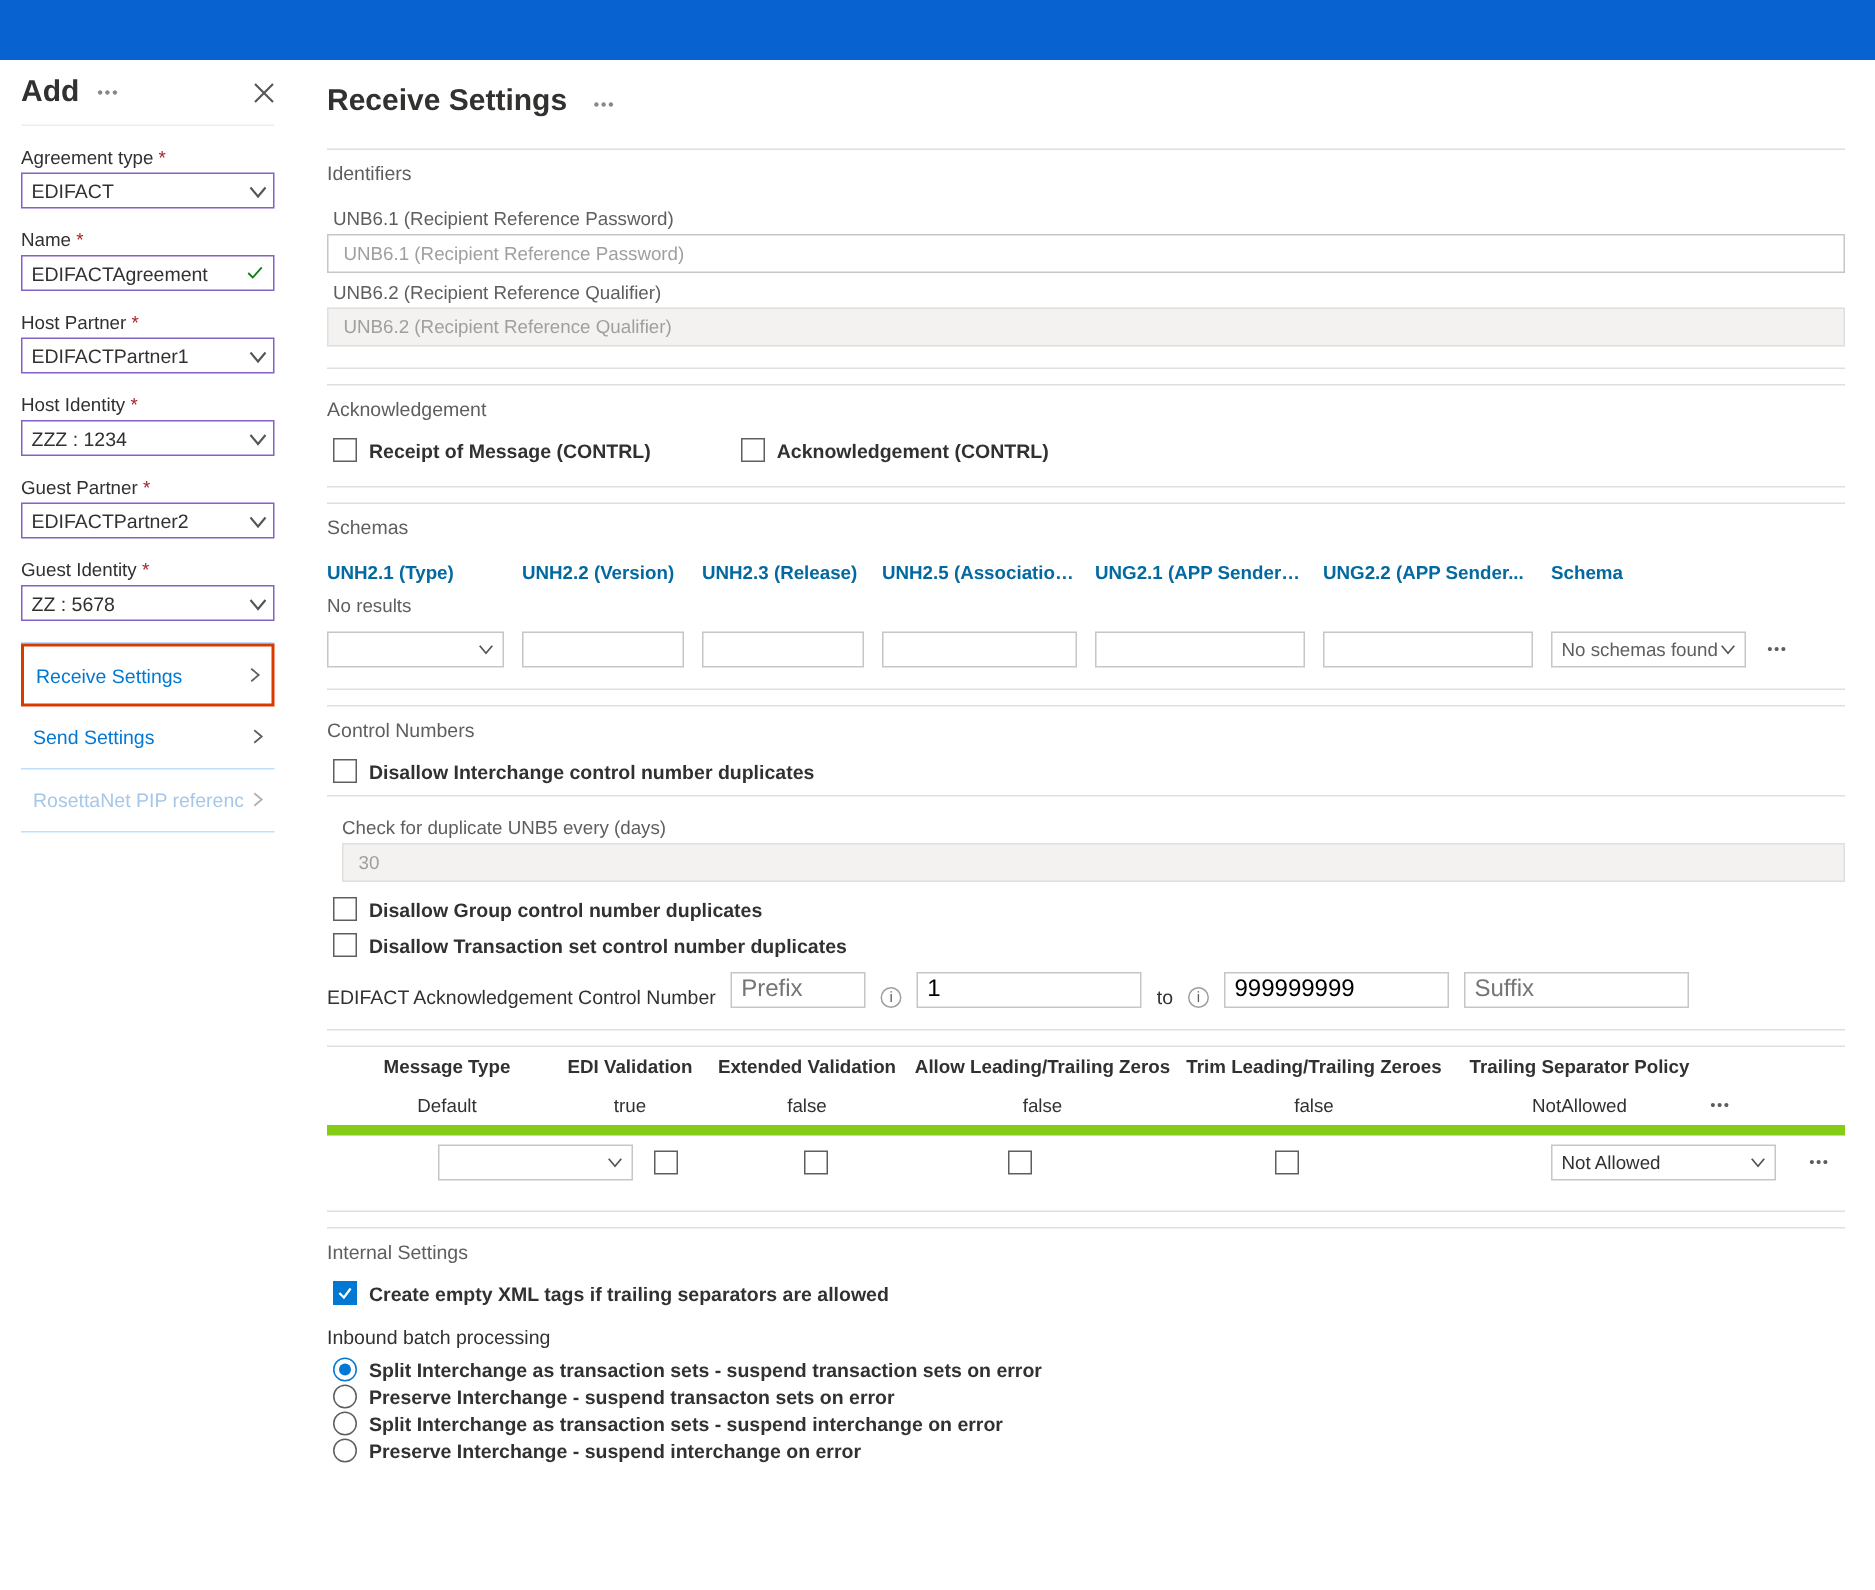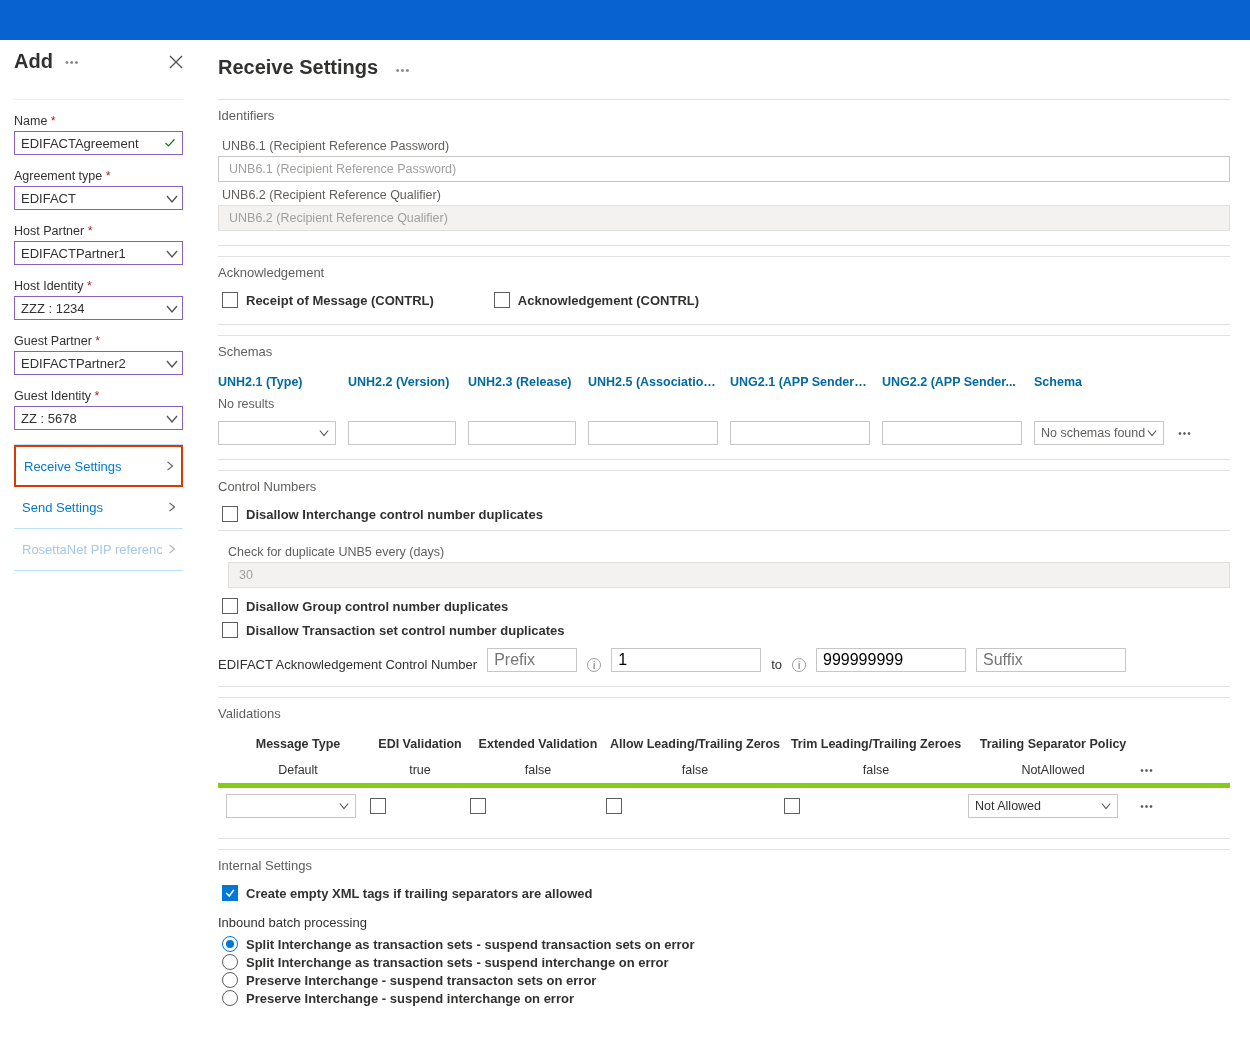--- a/index.html
+++ b/index.html
@@ -2,21 +2,21 @@
 <html><head>
 <meta charset="utf-8">
 <style>
   * { box-sizing: border-box; }
   html, body { margin: 0; padding: 0; font-family: "Segoe UI", Arial, sans-serif; font-size: 13px; color: #323130; background: #fff; }
   .topbar { height: 40px; background: #0862d0; }
   .app { display: flex; }
 
   
   .left { width: 198px; border-right: 1px solid #ffffff; padding: 10px 14px 0 14px; }
-  .left-head { display: flex; align-items: center; gap: 8px; border-bottom: 1px solid #ededed; padding-bottom: 26px; margin-bottom: 14px; }
+  .left-head { display: flex; align-items: center; gap: 8px; border-bottom: 1px solid #ededed; padding-bottom: 10px; margin-bottom: 14px; }
   .left-head h1 { font-size: 20px; font-weight: 600; margin: 0; flex: 0 0 auto; }
   .dots { color: #888; font-size: 11px; letter-spacing: 1px; padding: 0 4px; cursor: pointer; flex: 1; }
   .close { width: 14px; height: 14px; color: #555; cursor: pointer; flex-shrink: 0; }
   .close svg { width: 14px; height: 14px; display:block;}
 
   .fld { margin-bottom: 14px; }
   .lbl { font-size: 12.5px; margin-bottom: 3px; }
   .req::after { content: " *"; color: #a4262c; }
   .selbox { display: flex; align-items: center; height: 24px; border: 1px solid #8661c5; padding: 0 6px; position: relative; }
   .selbox.ok { border-color: #8661c5; }
@@ -79,21 +79,21 @@
   .sub-block { border:1px solid #e1dfdd; border-left:none; border-right:none; border-bottom:none; padding:8px 0 0 10px; margin:8px 0 10px 0;}
   .ack-range { display:flex; align-items:flex-end; gap:10px; font-size:13px; margin-top:10px; flex-wrap:wrap;}
   .ack-range .info { width:14px; height:14px; border:1px solid #a19f9d; border-radius:50%; display:inline-flex; align-items:center; justify-content:center; font-size:10px; color:#605e5c;}
   .ack-range input{ font-size:16px; }
 
   
   .val-head { display:flex; font-size:12.5px; font-weight:600; padding:6px 8px;}
   .vh{overflow:hidden;text-overflow:ellipsis;white-space:nowrap;text-align:center;}
   .vw1{width:144px}.vw2{width:100px}.vw3{width:136px}.vw4{width:178px}.vw5{width:184px}.vw6{width:170px}
   .val-row { display:flex; font-size:12.5px; padding:6px 8px; align-items:center;}
-  .val-row2 { display:flex; padding:6px 8px; align-items:center; border-top:5px solid #84cc16;}
+  .val-row2 { display:flex; padding:6px 8px; align-items:center; border-top:7px solid #84cc16;justify-content:flex-end;}
   .val-row2 .cell{ display:flex; align-items:center;}
   .ddw { height:24px; width:130px; border:1px solid #c8c6c4; display:flex; align-items:center; justify-content:space-between; padding:0 6px; font-size:12.5px;}
   .ddw.big{width:150px;}
 
   
   .isect .sublbl2{ font-size:13px; color:#323130; margin:14px 0 6px 0;}
   .ml{ margin-left:4px;}
 </style>
 </head>
 <body>
@@ -107,38 +107,38 @@
       <h1>Add</h1>
       <span class="dots">•••</span>
       <span class="close">
         <svg viewBox="0 0 14 14">
             <path d="M1 1 L13 13 M13 1 L1 13" stroke="#555" stroke-width="1.4"></path>
           </svg>
       </span>
     </div>
 
     <div class="fld">
+      <div class="lbl req">Agreement type</div>
+      <div class="selbox">
+        <span class="val">EDIFACT</span>
+        <span class="caret">
+            <svg viewBox="0 0 12 12">
+              <path d="M1 3 L6 9 L11 3" fill="none" stroke="#555" stroke-width="1.4"></path>
+            </svg>
+          </span>
+      </div>
+    </div>
+
+    <div class="fld">
       <div class="lbl req">Name</div>
       <div class="selbox ok">
         <span class="val">EDIFACTAgreement</span>
         <span class="check">
             <svg viewBox="0 0 16 16">
               <path d="M2 8 L6 12 L14 3" fill="none" stroke="#107c10" stroke-width="1.6"></path>
-            </svg>
-          </span>
-      </div>
-    </div>
-
-    <div class="fld">
-      <div class="lbl req">Agreement type</div>
-      <div class="selbox">
-        <span class="val">EDIFACT</span>
-        <span class="caret">
-            <svg viewBox="0 0 12 12">
-              <path d="M1 3 L6 9 L11 3" fill="none" stroke="#555" stroke-width="1.4"></path>
             </svg>
           </span>
       </div>
     </div>
 
     <div class="fld">
       <div class="lbl req">Host Partner</div>
       <div class="selbox">
         <span class="val">EDIFACTPartner1</span>
         <span class="caret">
@@ -299,21 +299,20 @@
         <input class="small-txt" style="width: 150px;" value="1">
         <span>to</span>
         <span class="info">i</span>
         <input class="small-txt" style="width: 150px;" value="999999999">
         <input class="small-txt" style="width: 150px;" placeholder="Suffix">
       </div>
     </div>
 
     
     <div class="card card-bottom-line">
-      <div class="sect-title">Validations</div>
       <div class="val-head">
         <div class="vh vw1">Message Type</div>
         <div class="vh vw2">EDI Validation</div>
         <div class="vh vw3">Extended Validation</div>
         <div class="vh vw4">Allow Leading/Trailing Zeros</div>
         <div class="vh vw5">Trim Leading/Trailing Zeroes</div>
         <div class="vh vw6">Trailing Separator Policy</div>
       </div>
       <div class="val-row">
         <div class="vh vw1">Default</div>
@@ -368,25 +367,25 @@
           </span>
         <span>Create empty XML tags if trailing separators are allowed</span>
       </label>
       <div class="sublbl2 ml">Inbound batch processing</div>
       <label class="chk-row ml">
         <span class="radio on"></span>
         <span>Split Interchange as transaction sets - suspend transaction sets on error</span>
       </label>
       <label class="chk-row ml">
         <span class="radio"></span>
+        <span>Preserve Interchange - suspend transacton sets on error</span>
+      </label>
+      <label class="chk-row ml">
+        <span class="radio"></span>
         <span>Split Interchange as transaction sets - suspend interchange on error</span>
-      </label>
-      <label class="chk-row ml">
-        <span class="radio"></span>
-        <span>Preserve Interchange - suspend transacton sets on error</span>
       </label>
       <label class="chk-row ml">
         <span class="radio"></span>
         <span>Preserve Interchange - suspend interchange on error</span>
       </label>
     </div>
 
   </div>
 </div>
 

